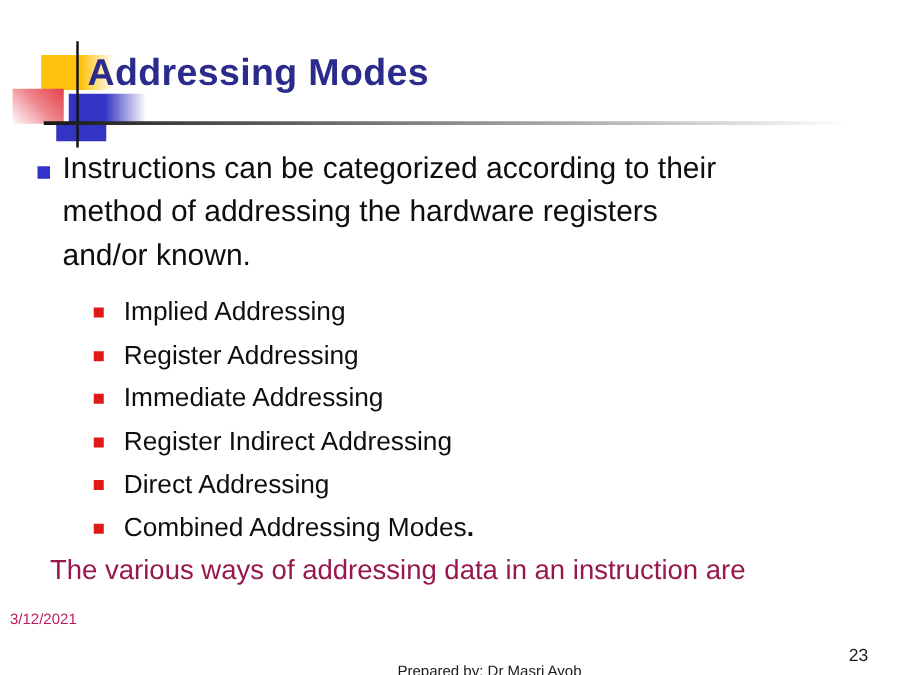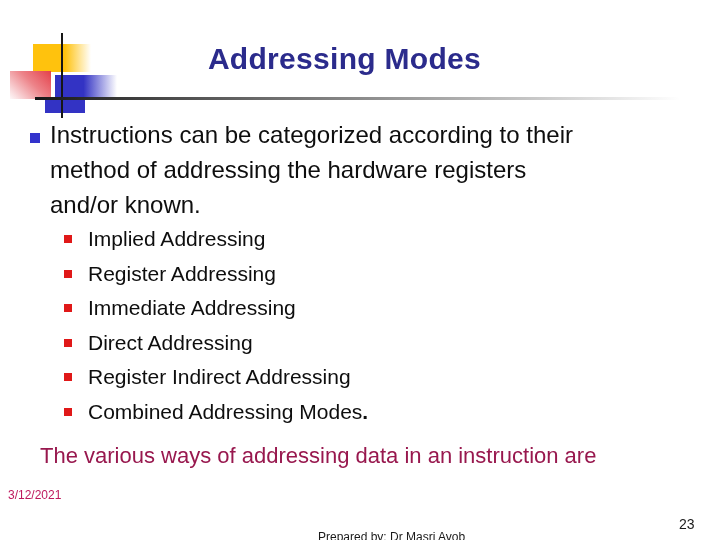--- a/index.html
+++ b/index.html
@@ -12,30 +12,30 @@
   .decor-red{position:absolute;left:10px;top:71px;width:41px;height:28px;
     background:linear-gradient(225deg,#E4404A 0%,#ED8389 45%,#FAE0E2 88%,rgba(250,224,226,0.25) 100%);}
   .decor-blue-upper{position:absolute;left:55px;top:75px;width:62px;height:24px;
     background:linear-gradient(to right,#3333C4 0%,#3333C4 46%,rgba(51,51,196,0) 100%);}
   .decor-blue-lower{position:absolute;left:45px;top:99px;width:40px;height:14px;background:#3333C4;}
   .crosshair-v{position:absolute;left:61px;top:33px;width:2px;height:85px;background:#161616;}
   .crosshair-h{position:absolute;left:35px;top:97px;width:645px;height:3px;
     background:linear-gradient(to right,#161616 0%,#4a4a4a 20%,#8a8a8a 50%,#c9c9c9 78%,rgba(255,255,255,0) 100%);}
 
   
-  .title{position:absolute;left:70px;top:42px;width:549px;text-align:center;
+  .title{position:absolute;left:70px;top:42px;width:549px;text-align:left;
     font-size:30px;font-weight:bold;color:#2B2B8C;letter-spacing:0.3px;}
 
   
   .main-bullet-icon{position:absolute;left:30px;top:133px;width:10px;height:10px;background:#3333CC;}
   .main-text{position:absolute;left:50px;top:117px;width:640px;
     font-size:24px;line-height:35px;color:#0e0e0e;}
 
   
-  .sub-list{position:absolute;left:60px;top:218px;width:560px;list-style:none;margin:4px;padding:0;}
+  .sub-list{position:absolute;left:60px;top:218px;width:560px;list-style:none;margin:15px;padding:0;}
   .sub-list li{position:relative;padding-left:24px;font-size:21px;line-height:34.5px;color:#0e0e0e;}
   .sub-bullet-icon{position:absolute;left:0;top:13px;width:8px;height:8px;background:#E01818;}
   .bold-period{font-weight:bold;}
 
   
   .closing{position:absolute;left:40px;top:441px;width:640px;font-size:22px;line-height:30px;color:#98184E;}
   .closing .hl{color:#3D3D73;}
 
   
   .footer-date{position:absolute;left:8px;top:488px;font-size:12px;color:#be185d;}
@@ -71,25 +71,25 @@
     <li>
       <span class="sub-bullet-icon"></span>
       <span>Register Addressing</span>
     </li>
     <li>
       <span class="sub-bullet-icon"></span>
       <span>Immediate Addressing</span>
     </li>
     <li>
       <span class="sub-bullet-icon"></span>
-      <span>Direct Addressing</span>
+      <span>Register Indirect Addressing</span>
     </li>
     <li>
       <span class="sub-bullet-icon"></span>
-      <span>Register Indirect Addressing</span>
+      <span>Direct Addressing</span>
     </li>
     <li>
       <span class="sub-bullet-icon"></span>
       <span>Combined Addressing Modes</span><span class="bold-period">.</span>
     </li>
   </ul>
 
   <div class="closing">
     <div>The various ways of addressing data in an instruction are</div>
   </div>

